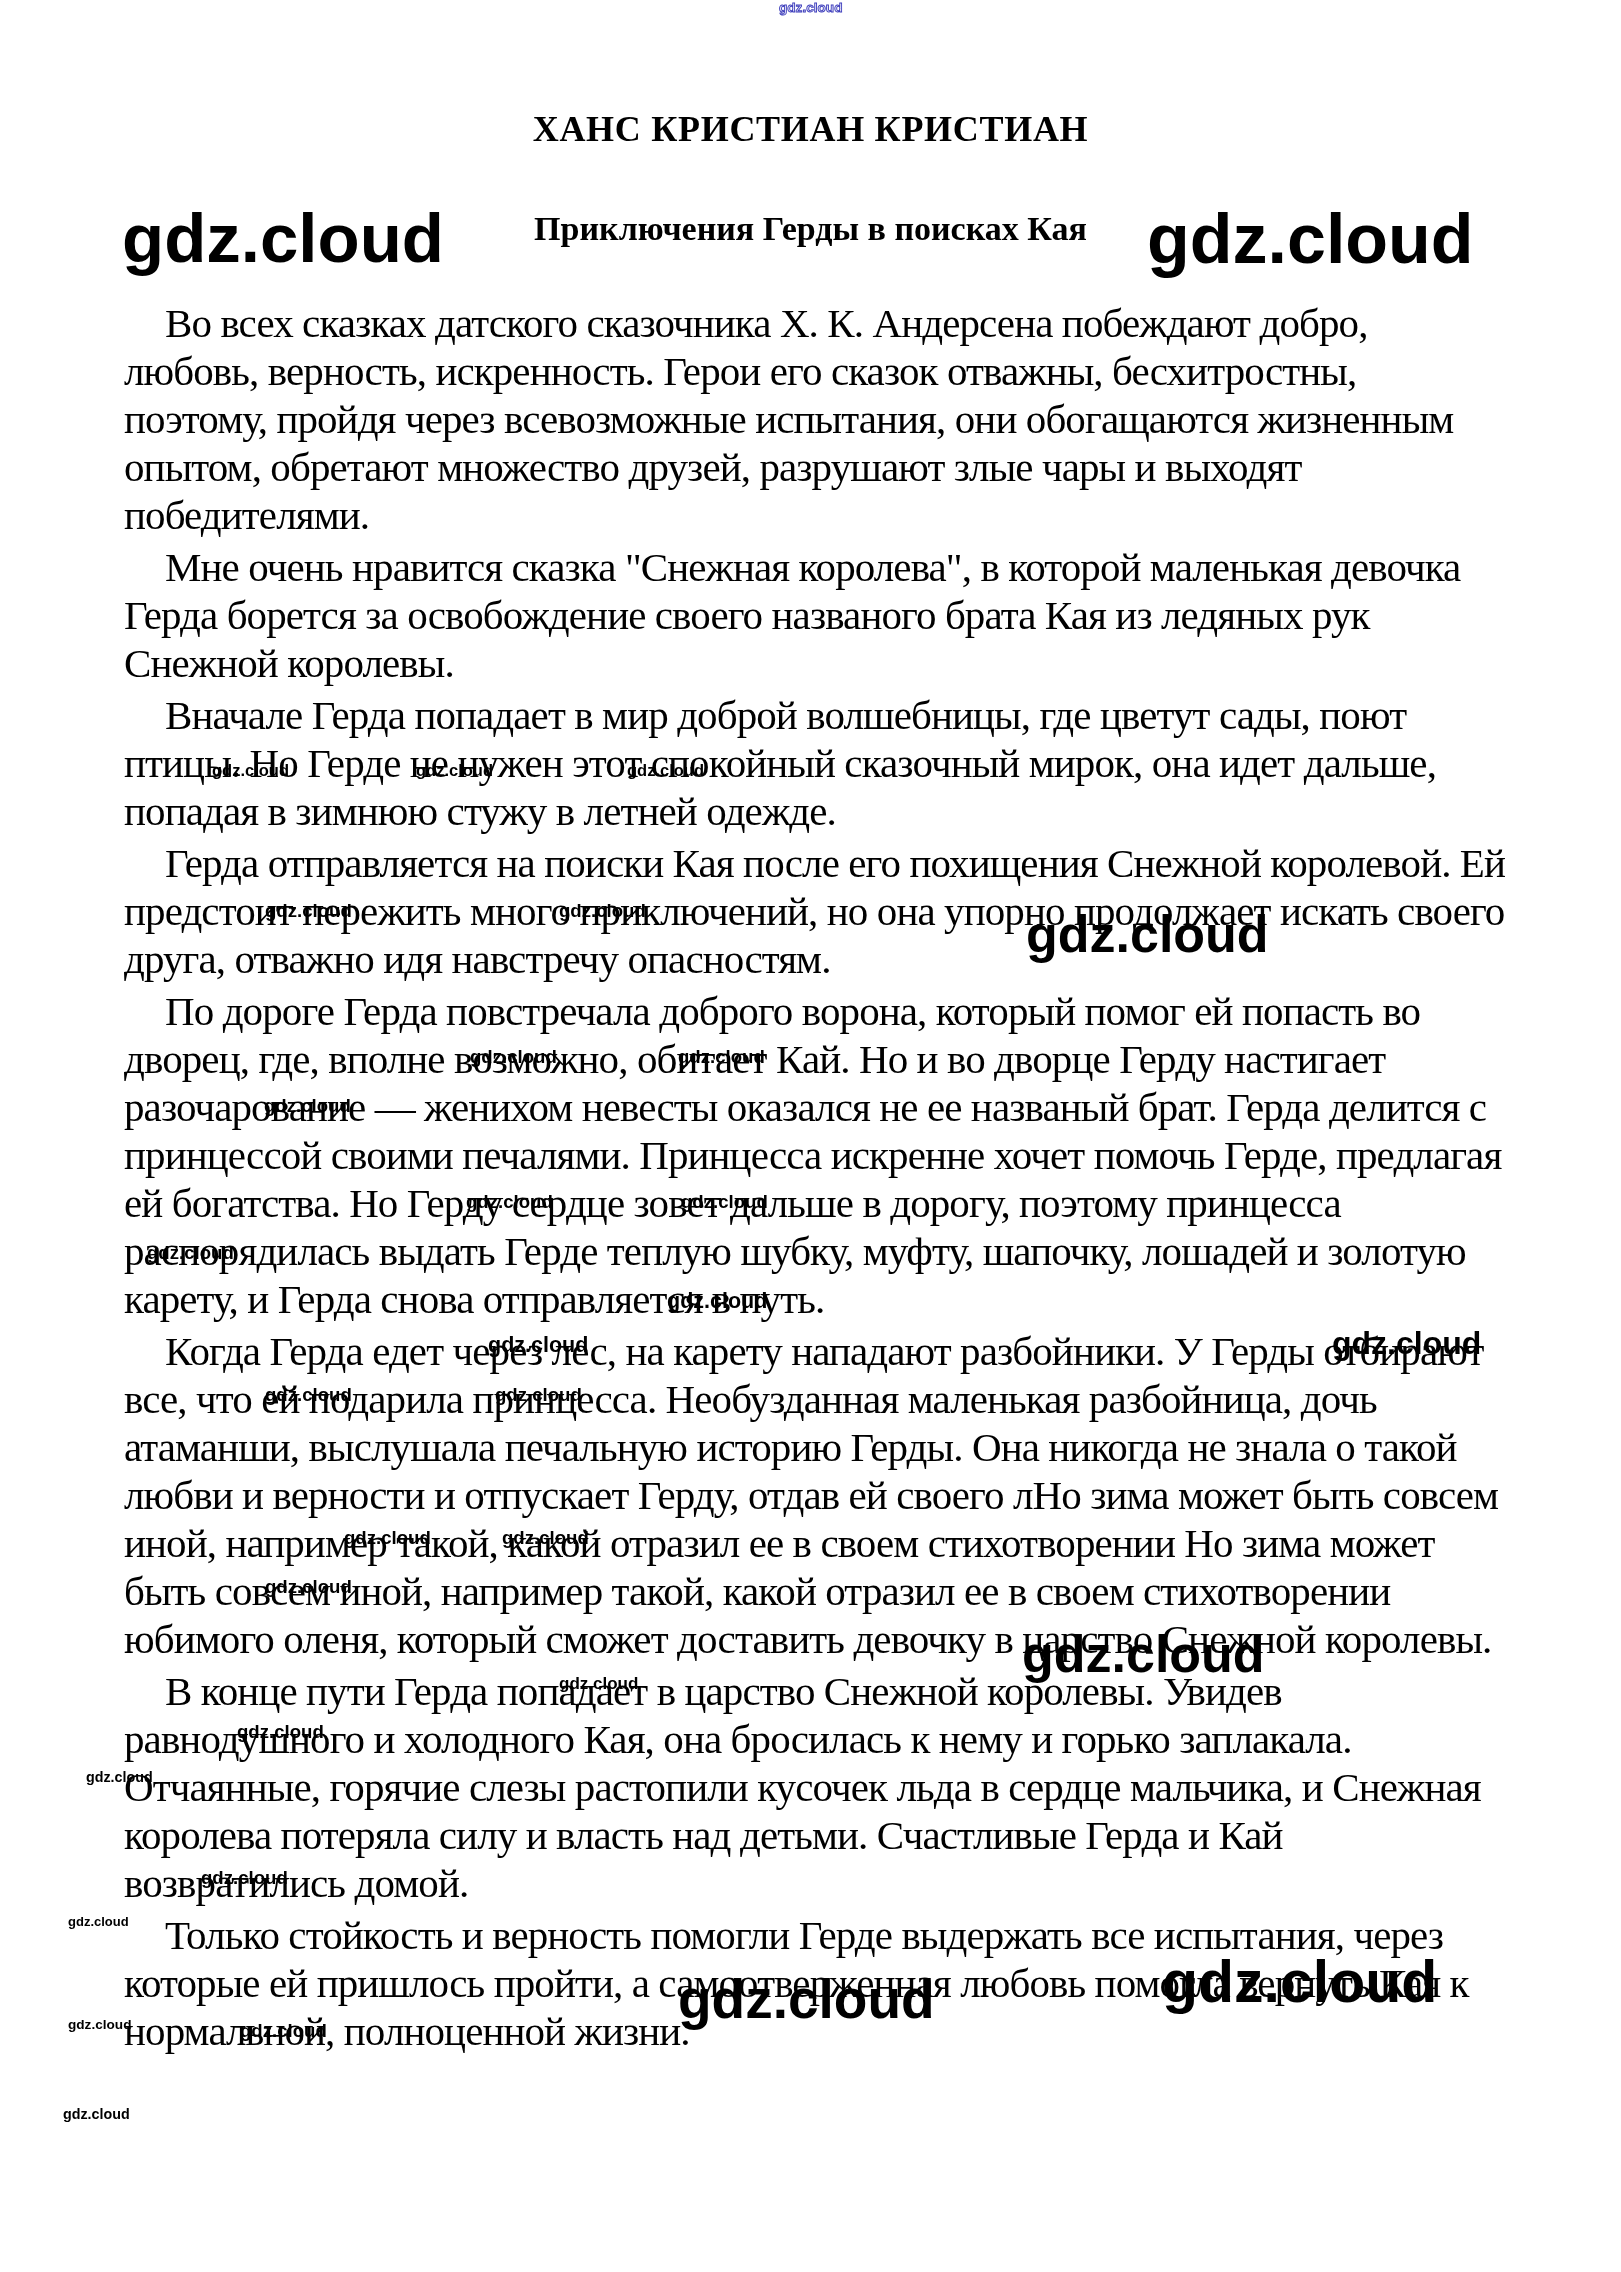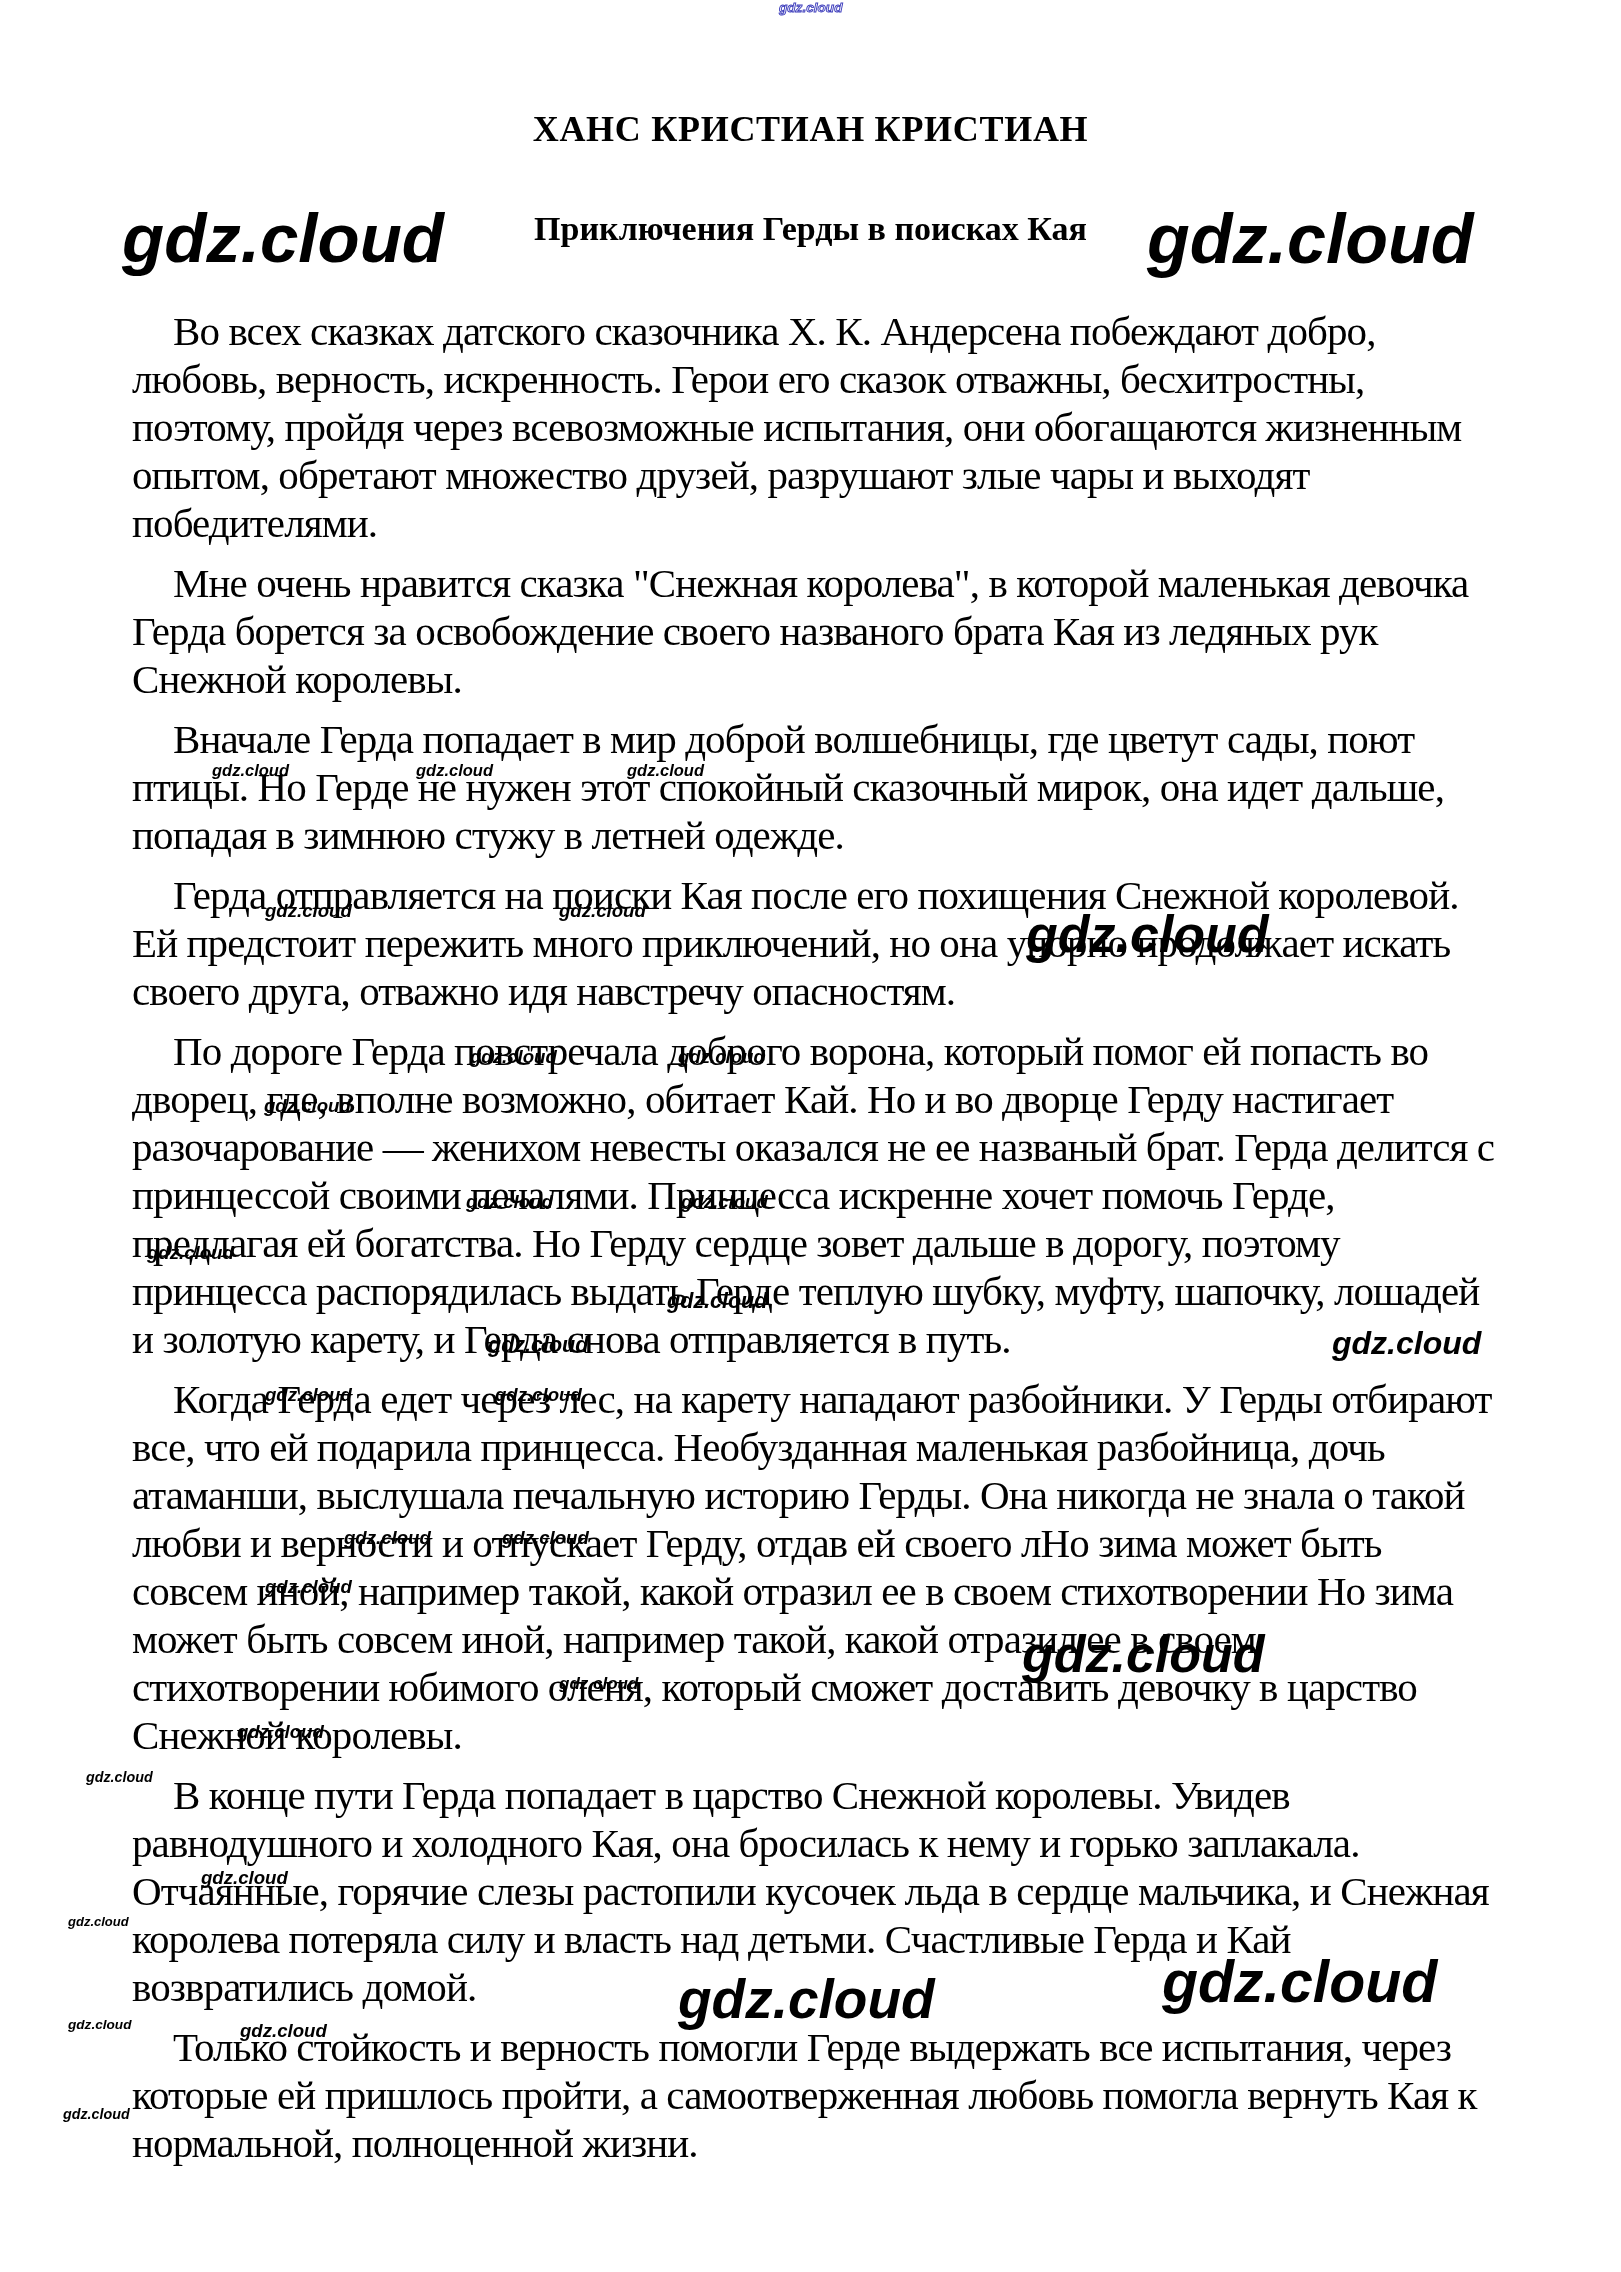--- a/index.html
+++ b/index.html
@@ -23,30 +23,29 @@
     text-align:center;
     font-size:34px; font-weight:bold;
     line-height:40px;
   }
   .body-text {
     position:absolute; left:120px; top:295px; width:1391px;
     font-size:41px; line-height:48px;
     letter-spacing:-0.9px;
     text-align:left;
   }
-  .body-text p { text-indent:41px; margin:12px; }
+  .body-text p { text-indent:41px; margin:4px; }
   .wm {
     position:absolute;
     font-family:"Liberation Sans", sans-serif;
     font-weight:600;
     color:#000000;
     line-height:1;
     white-space:nowrap;
     letter-spacing:0;
-    font-style:italic;
   }
   .wm-blue {
     color:#e9e9fa;
     -webkit-text-stroke:0.9px #3d3dbb;
     font-weight:700;
   }
 </style>
 </head>
 <body>
 

